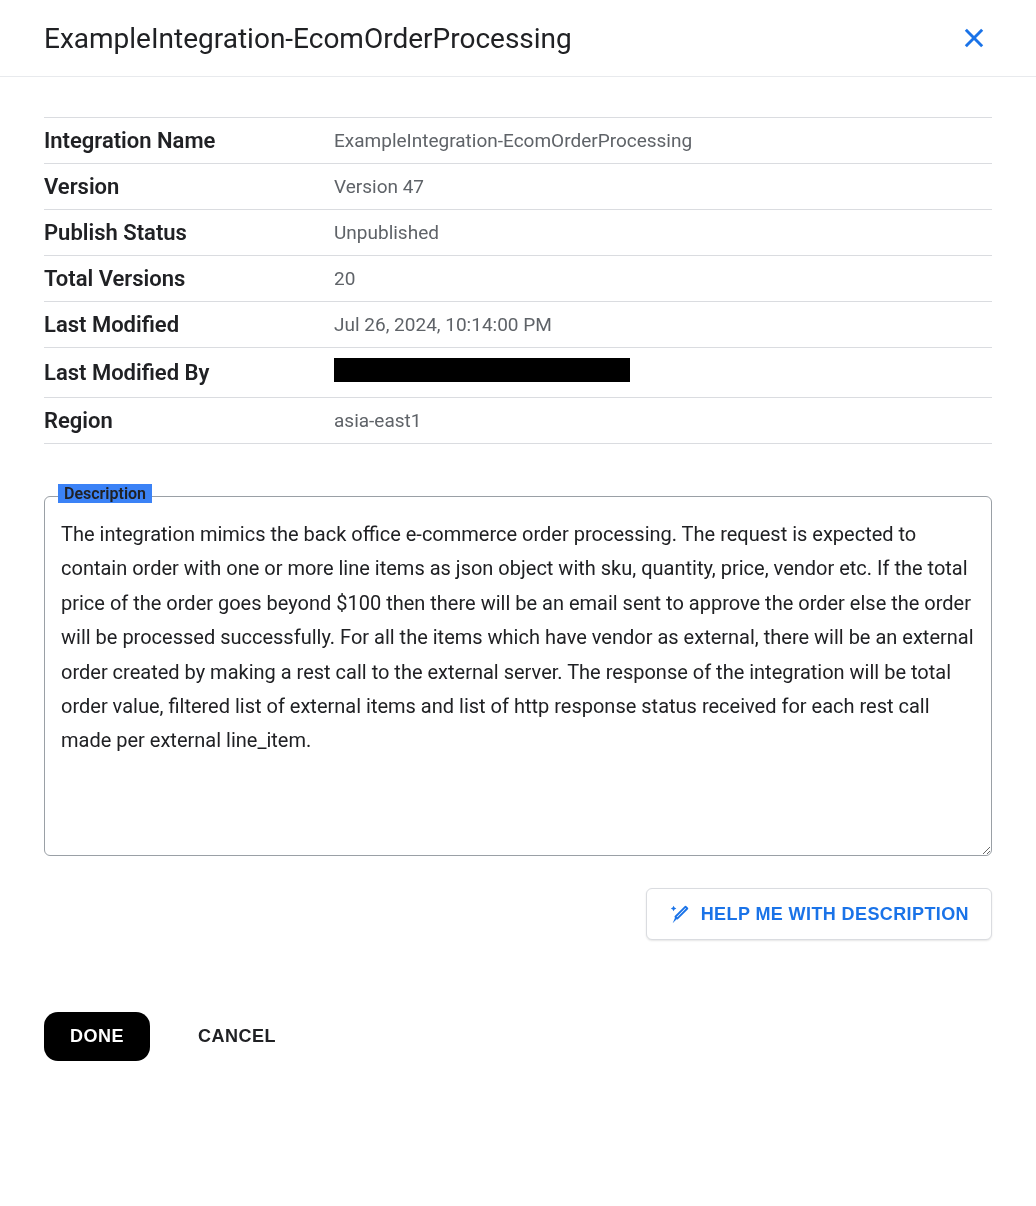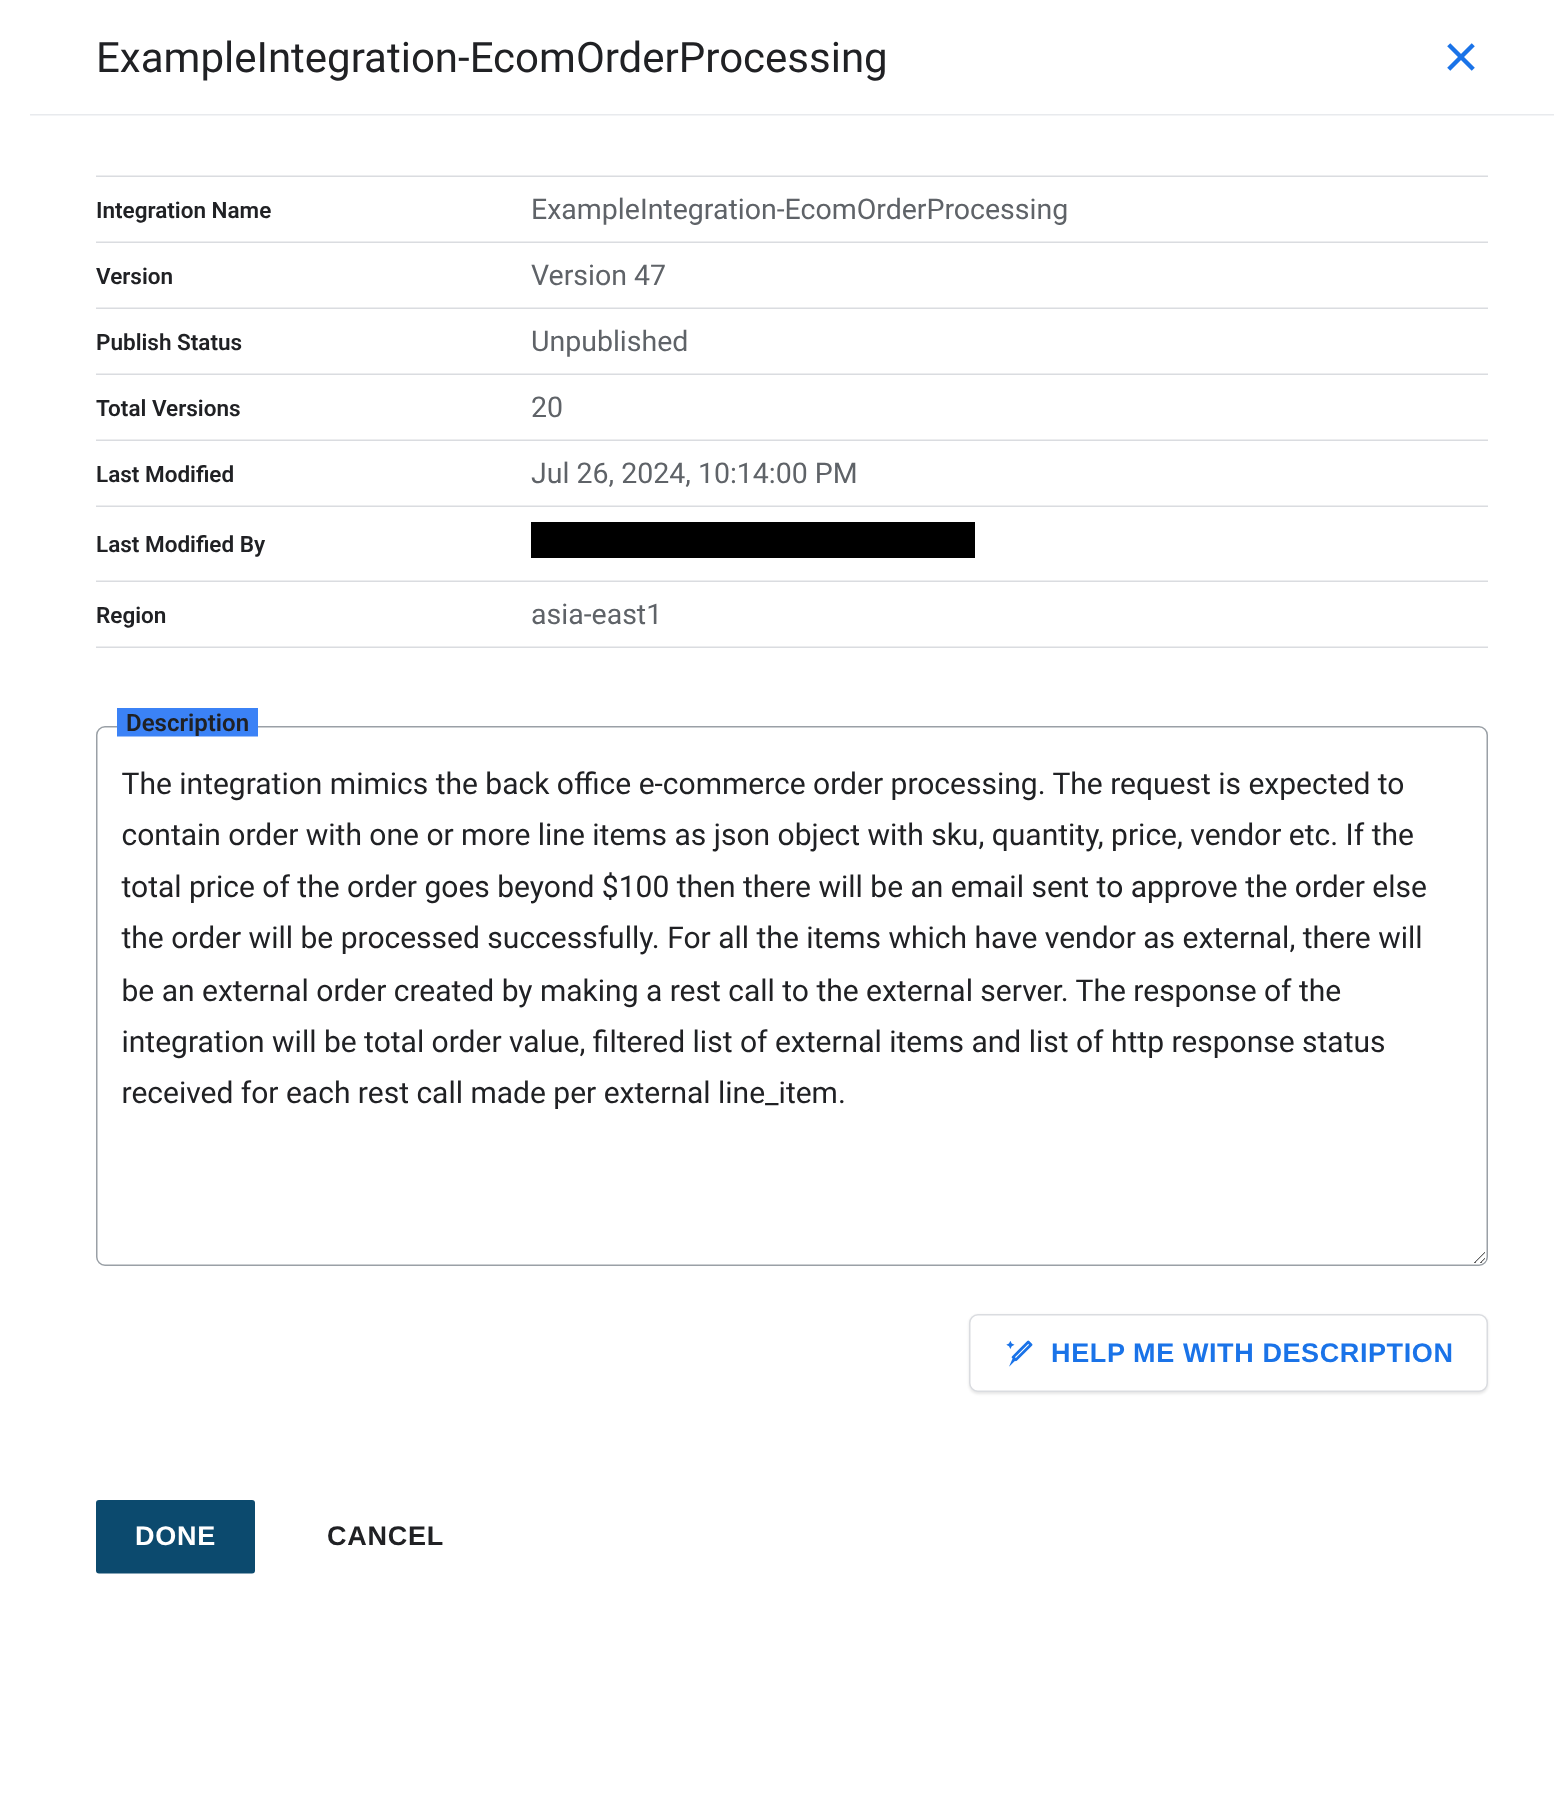--- a/index.html
+++ b/index.html
@@ -10,21 +10,20 @@
     
     body {
       font-family: "Google Sans", Roboto, Arial, sans-serif;
       background: #fff;
       color: #202124;
       width: 1036px;
     }
     
     .dialog {
       background: #fff;
-      margin-left: 20px;
     }
     
     .dialog-header {
       display: flex;
       align-items: center;
       justify-content: space-between;
       padding: 20px 44px 20px 44px;
       border-bottom: 1px solid #e8eaed;
     }
     
@@ -60,21 +59,21 @@
       width: 100%;
       border-collapse: collapse;
     }
     
     .info-row {
       border-top: 1px solid #dadce0;
       border-bottom: 1px solid #dadce0;
     }
     
     .info-label {
-      font-size: 15px;
+      font-size: 22px;
       font-weight: 600;
       color: #202124;
       padding: 10px 0;
       width: 290px;
       text-align: left;
       vertical-align: middle;
     }
     
     .info-value {
       font-size: 19px;
@@ -151,24 +150,24 @@
     
     .action-row {
       display: flex;
       gap: 44px;
       align-items: center;
       margin-top: 72px;
       padding-bottom: 40px;
     }
     
     .done-button {
-      background: #0c4a6e;
+      background: #000000;
       color: #fff;
       border: none;
-      border-radius: 2px;
+      border-radius: 14px;
       padding: 14px 26px;
       font-size: 18px;
       font-weight: 600;
       letter-spacing: 0.5px;
       cursor: pointer;
       text-align: right;
     }
     
     .cancel-button {
       background: none;

